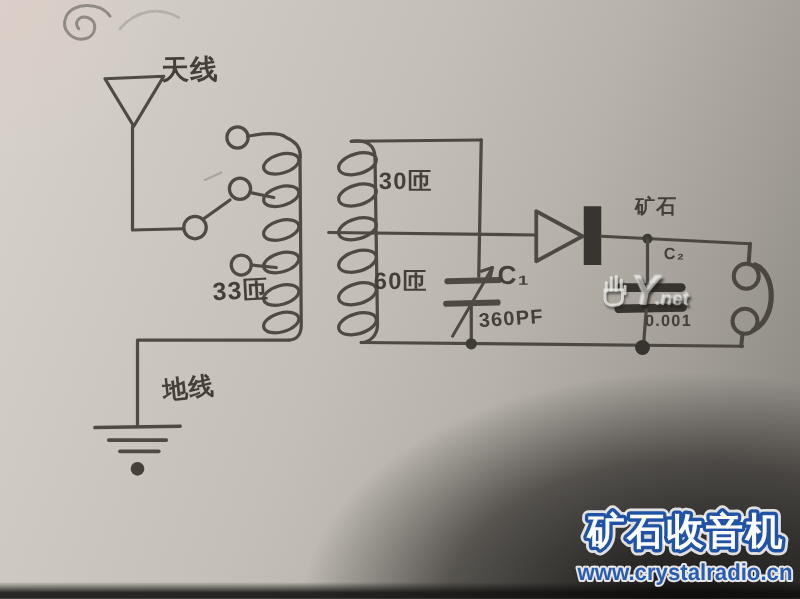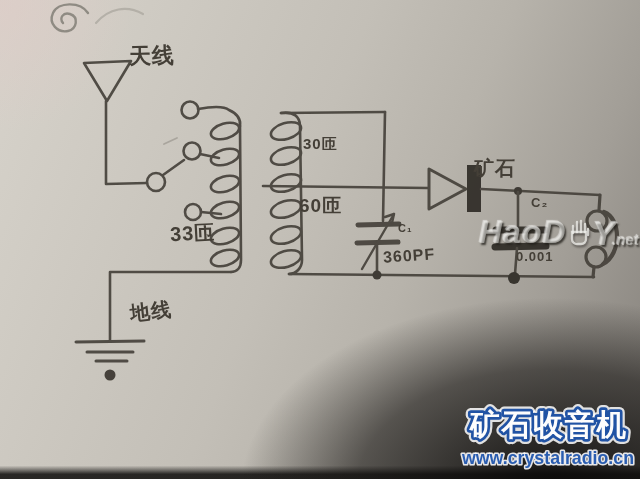--- a/index.html
+++ b/index.html
@@ -125,31 +125,30 @@
 
     <g fill="none" stroke-linecap="round">
       <path d="M88,13 C80,1 58,2 53,13 C48,24 58,33 68,31 C77,29 79,17 70,14 C63,12 59,18 63,23" stroke="#8f8b83" stroke-width="2.4"></path>
       <path d="M96,23 C109,8 127,5 143,14" stroke="#b4b0a8" stroke-width="2.2"></path>
       <path d="M164,144 L177,138" stroke="#a9a59d" stroke-width="1.8"></path>
     </g>
   </svg>
 
   <div class="lbl" style="left:129px;top:45px;font-size:22px;transform:rotate(-1deg)">天线</div>
   <div class="lbl" style="left:170px;top:223px;font-size:20px;transform:rotate(-3deg)">33匝</div>
-  <div class="lbl" style="left:303px;top:136px;font-size:15px">30匝</div>
-  <div class="lbl" style="left:299px;top:196px;font-size:19px">60匝</div>
-  <div class="lbl" style="left:398px;top:223px;font-size:11px">C₁</div>
+  <div class="lbl" style="left:303px;top:136px;font-size:19px">30匝</div>
+  <div class="lbl" style="left:299px;top:216px;font-size:19px">60匝</div>
+  <div class="lbl" style="left:398px;top:210px;font-size:21px">C₁</div>
   <div class="lbl" style="left:383px;top:248px;font-size:16px;transform:rotate(-4deg)">360PF</div>
-  <div class="lbl" style="left:474px;top:158px;font-size:20px">矿石</div>
+  <div class="lbl" style="left:508px;top:158px;font-size:16px">矿石</div>
   <div class="lbl" style="left:531px;top:196px;font-size:13px">C₂</div>
   <div class="lbl" style="left:516px;top:250px;font-size:13px">0.001</div>
   <div class="lbl" style="left:130px;top:301px;font-size:20px;transform:rotate(-6deg)">地线</div>
 
   <div class="wm-haodiy">
-    <span class="big">HaoD</span>
     <span class="hand">
       <svg width="23" height="28" viewBox="0 0 23 28" fill="none" stroke="rgba(242,241,238,0.75)" stroke-width="2.4" stroke-linecap="round">
         <path d="M4,15 V8"></path>
           <path d="M8,14 V4"></path>
           <path d="M12,14 V3"></path>
           <path d="M16,14 V6"></path>
           <path d="M19,17 V11"></path>
         <path d="M3,14 H17 V21 A5 5 0 0 1 12,26 H9 A5 5 0 0 1 3,21 Z"></path>
       </svg>
     </span>

